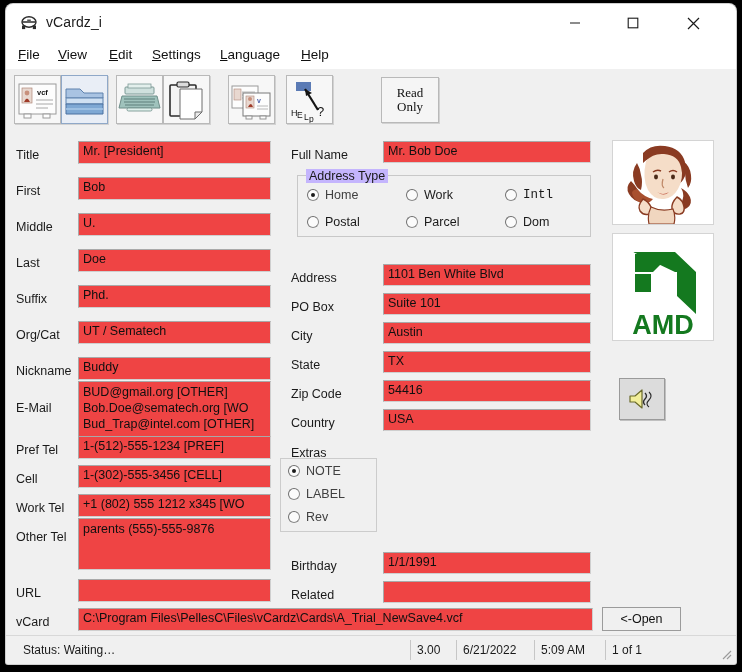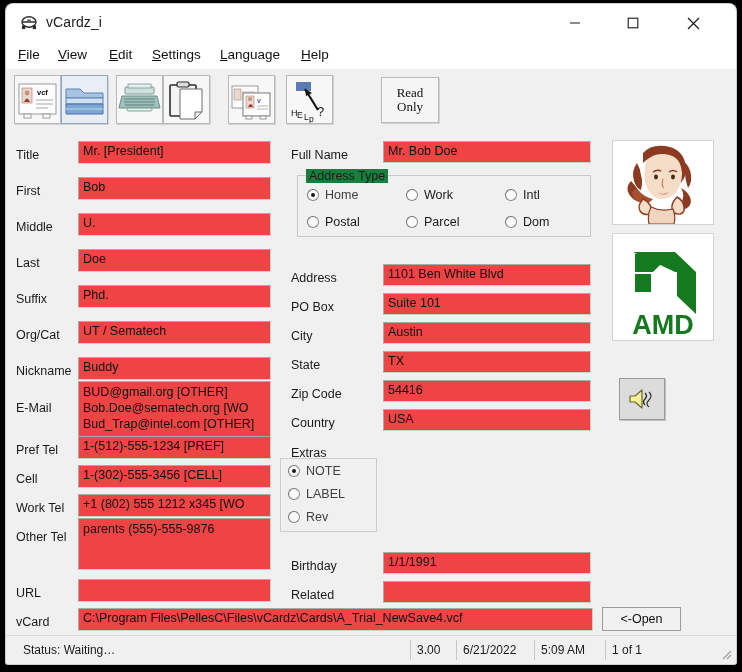--- a/index.html
+++ b/index.html
@@ -101,21 +101,21 @@
   .fld.multi{white-space:pre;line-height:16px;padding-top:2px;}
 
   
   .groupbox{
     position:absolute;
     border:1px solid #c8c8c8;
     box-sizing:border-box;
     background:transparent;
   }
   .groupbox-title{
-    position:absolute;background:#15803d;padding:0 3px;
+    position:absolute;background:#c4b5fd;padding:0 3px;
     font-size:12.5px;color:#1a1a1a;
   }
   .radio{
     position:absolute;display:flex;align-items:center;cursor:default;
     white-space:nowrap;
   }
   .radio .dot{
     width:12px;height:12px;border-radius:50%;
     border:1px solid #8a8a8a;
     border-top-color:#6f6f6f;border-left-color:#6f6f6f;
@@ -383,21 +383,21 @@
     <div class="groupbox-title" style="left:300px;top:36px;">Address Type</div>
 
     <div class="radio on blue" style="left:301px;top:55px;">
       <span class="dot"></span>
       <span class="rtxt">Home</span>
     </div>
     <div class="radio" style="left:400px;top:55px;">
       <span class="dot"></span>
       <span class="rtxt">Work</span>
     </div>
-    <div class="radio" style="left:499px;top:55px;">
+    <div class="radio" style="left:499px;top:55px;font-family:Liberation Mono, monospace;">
       <span class="dot"></span>
       <span class="rtxt">Intl</span>
     </div>
     <div class="radio" style="left:301px;top:82px;">
       <span class="dot"></span>
       <span class="rtxt">Postal</span>
     </div>
     <div class="radio" style="left:400px;top:82px;">
       <span class="dot"></span>
       <span class="rtxt">Parcel</span>

